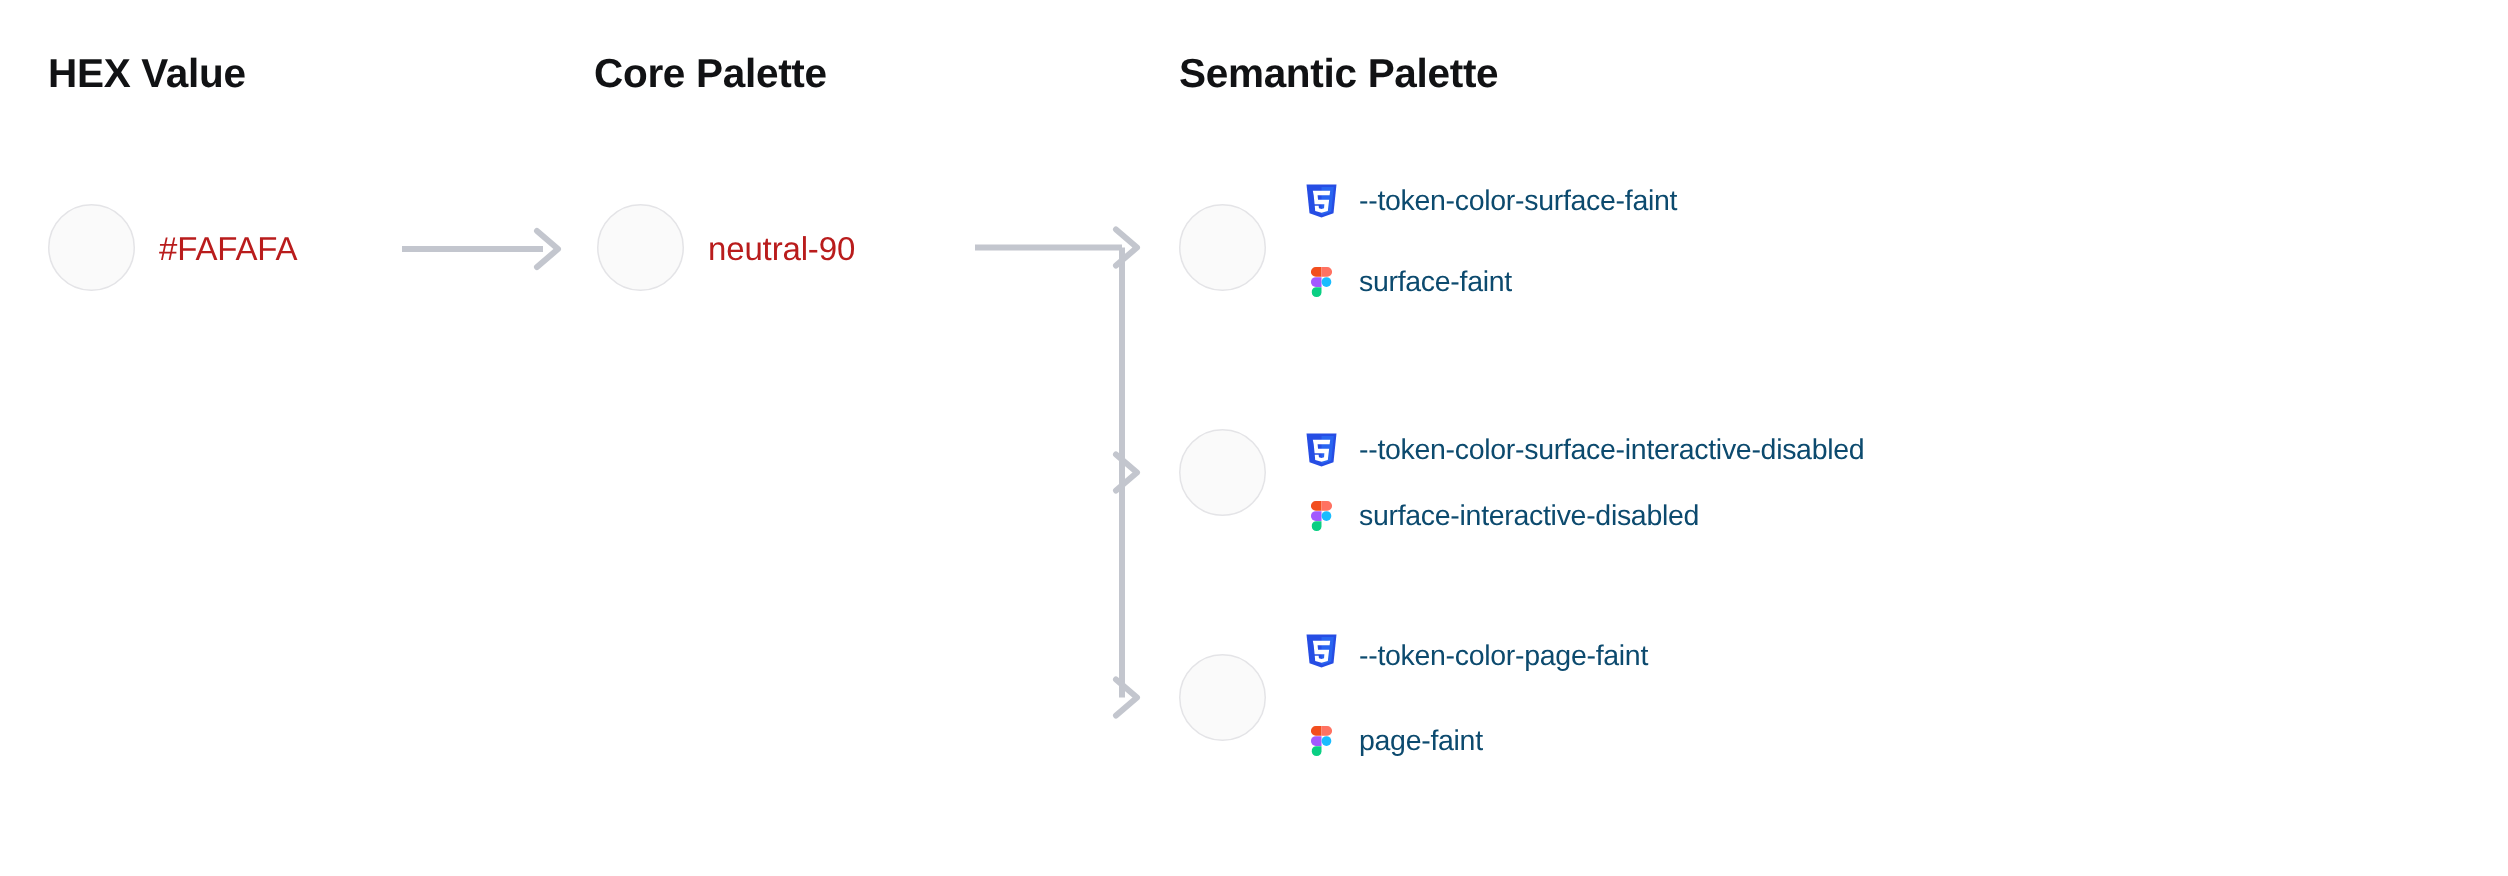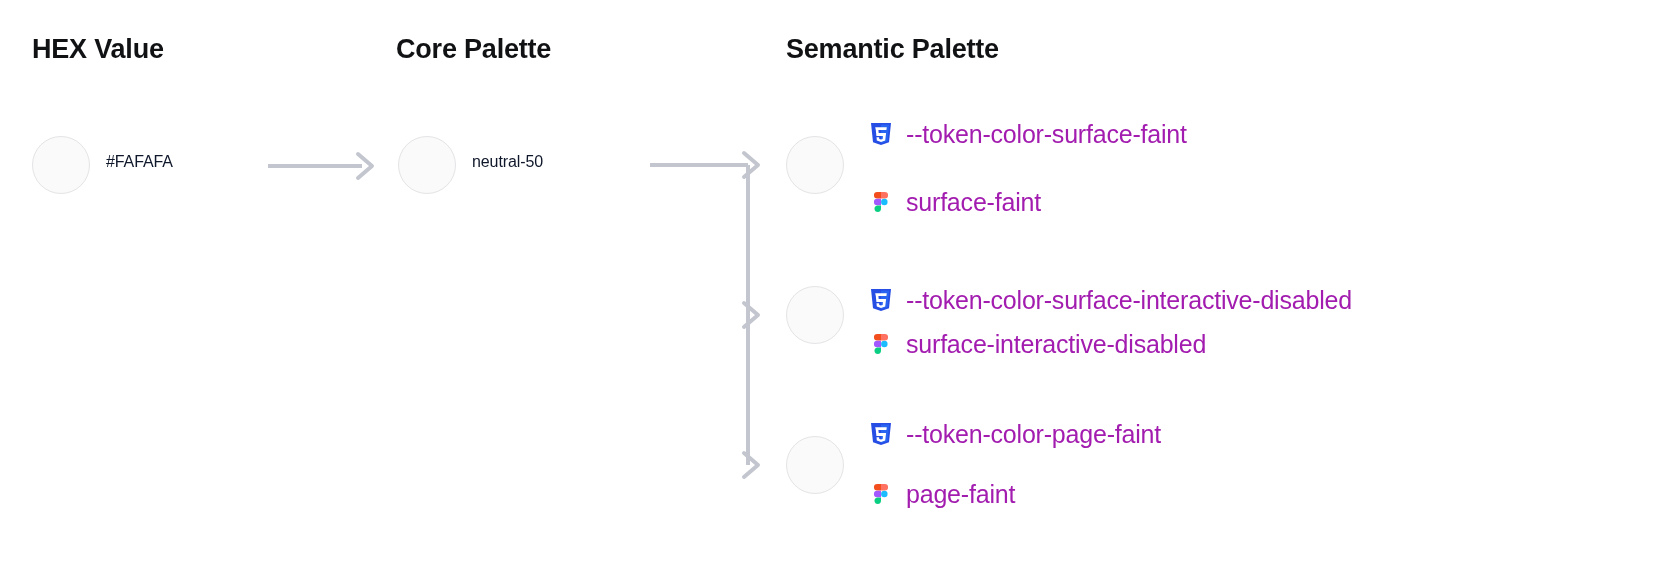--- a/index.html
+++ b/index.html
@@ -29,42 +29,42 @@
     position: absolute;
     width: 58px; height: 58px;
     border-radius: 50%;
     border: 1.5px solid #E4E4E7;
     background: #FAFAFA;
   }
 
   
   .value-label {
     position: absolute;
-    font-size: 16px;
+    font-size: 22px;
     font-weight: 400;
-    color: #0f172a;
+    color: #b91c1c;
     white-space: nowrap;
     letter-spacing: -0.1px;
   }
 
   
   .connector { position: absolute; }
 
   
   .token-line {
     position: absolute;
     display: flex;
     align-items: center;
     gap: 12px;
     white-space: nowrap;
   }
   .token-text {
-    font-size: 25px;
+    font-size: 19px;
     font-weight: 500;
-    color: #a21caf;
+    color: #0c4a6e;
     letter-spacing: -0.2px;
     line-height: 1;
   }
   .icon-box {
     width: 26px; height: 26px;
     flex: 0 0 26px;
     display: block;
     position: relative;
   }
   .icon-box svg { display: block; width: 26px; height: 26px; }
@@ -80,21 +80,21 @@
 
   <div class="swatch" style="left: 32px; top: 136px; background: rgb(250, 250, 250);"></div>
   <div class="value-label" style="left:106px; top:153px;">#FAFAFA</div>
 
   <svg class="connector" style="left:266px; top:150px;" width="112" height="32" viewBox="0 0 112 32">
     <path d="M2 16 H96" stroke="#C3C6CE" stroke-width="4" stroke-linecap="butt" fill="none"></path>
     <path d="M92 4 L106 16 L92 28" stroke="#C3C6CE" stroke-width="4" fill="none" stroke-linecap="round" stroke-linejoin="round"></path>
   </svg>
 
   <div class="swatch" style="left: 398px; top: 136px; background: rgb(250, 250, 250);"></div>
-  <div class="value-label" style="left:472px; top:153px;">neutral-50</div>
+  <div class="value-label" style="left:472px; top:153px;">neutral-90</div>
 
   <svg class="connector" style="left:648px; top:148px;" width="122" height="332" viewBox="0 0 122 332">
 
     <path d="M2 17 H100" stroke="#C3C6CE" stroke-width="4" fill="none" stroke-linecap="butt"></path>
     <path d="M100 17 V317" stroke="#C3C6CE" stroke-width="4" fill="none" stroke-linecap="butt"></path>
 
     <path d="M96 5 L110 17 L96 29" stroke="#C3C6CE" stroke-width="4" fill="none" stroke-linecap="round" stroke-linejoin="round"></path>
 
     <path d="M100 167 H100" stroke="#C3C6CE" stroke-width="4" fill="none"></path>
     <path d="M96 155 L110 167 L96 179" stroke="#C3C6CE" stroke-width="4" fill="none" stroke-linecap="round" stroke-linejoin="round"></path>
@@ -108,21 +108,21 @@
     <span class="icon-box">
       <svg viewBox="0 0 26 26">
         <path d="M3 2 L5 21.2 L13 24 L21 21.2 L23 2 Z" fill="#264DE4"></path>
         <path d="M13 3.6 V22.3 L19.5 20 L21.2 3.6 Z" fill="#2965F1"></path>
         <path d="M7.2 6.2 H18.8 L18.4 9.1 H10.4 L10.7 12.1 H18.1 L17.2 19.6 L13 20.9 L8.8 19.6 L8.5 16.2 H11.1 L11.3 17.9 L13 18.4 L14.7 17.9 L14.9 15.1 H8.4 L7.8 9.1 Z" fill="#FFFFFF"></path>
       </svg>
     </span>
     <span class="token-text">--token-color-surface-faint</span>
   </div>
 
-  <div class="token-line" style="left:868px; top:189px;text-align:center;">
+  <div class="token-line" style="left:868px; top:175px;text-align:center;">
     <span class="icon-box">
       <svg viewBox="0 0 26 26">
         <path d="M9.2 3 H13 V9.5 H9.2 A3.25 3.25 0 0 1 9.2 3 Z" fill="#F24E1E"></path>
         <path d="M13 3 H16.8 A3.25 3.25 0 0 1 16.8 9.5 H13 Z" fill="#FF7262"></path>
         <path d="M9.2 9.75 H13 V16.25 H9.2 A3.25 3.25 0 0 1 9.2 9.75 Z" fill="#A259FF"></path>
         <circle cx="16.3" cy="13" r="3.25" fill="#1ABCFE"></circle>
         <path d="M9.2 16.5 H13 V20 A3.25 3.25 0 1 1 9.2 16.5 Z" fill="#0ACF83"></path>
       </svg>
     </span>
     <span class="token-text">surface-faint</span>

